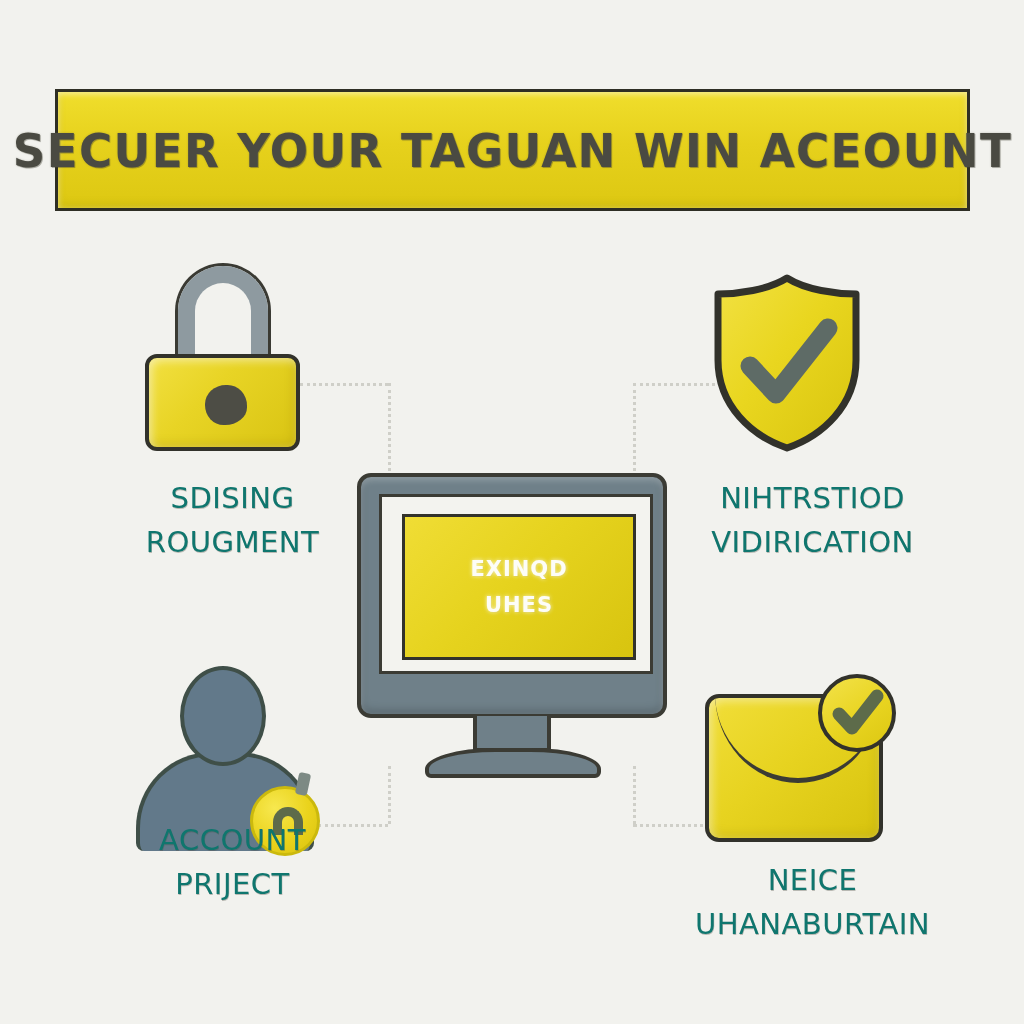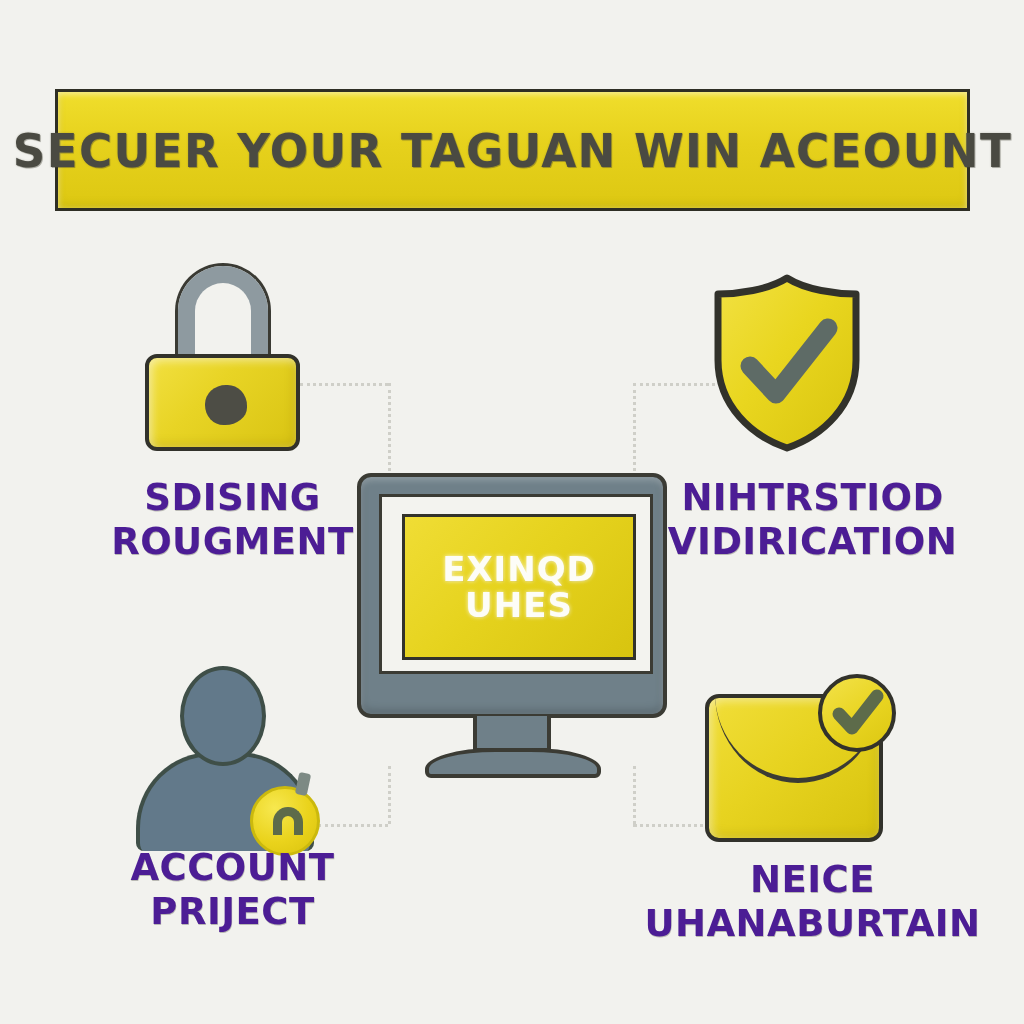--- a/index.html
+++ b/index.html
@@ -52,31 +52,31 @@
     transform: scaleX(0.96);
     text-shadow: 1px 1px 0 rgba(60,60,50,0.35),
                  0 0 2px rgba(90,90,70,0.4);
   }
 
   
   .node-label {
     position: absolute;
     text-align: center;
     font-family: "DejaVu Sans", sans-serif;
-    font-weight: bold;
-    font-size: 37px;
+    font-weight: normal;
+    font-size: 29px;
     line-height: 44px;
     letter-spacing: 0.5px;
-    color: #4c1d95;
+    color: #0f766e;
     white-space: pre-line;
     text-shadow: 0.5px 0.5px 0 rgba(80,80,70,0.35);
   }
   .lbl-tl { left: 60px;  top: 450px; width: 345px; }
   .lbl-tr { left: 625px; top: 450px; width: 375px; }
-  .lbl-bl { left: 60px;  top: 820px; width: 345px; }
+  .lbl-bl { left: 60px;  top: 792px; width: 345px; }
   .lbl-br { left: 620px; top: 832px; width: 385px; }
 
   
   .connector {
     position: absolute;
     pointer-events: none;
   }
   .dot-h {
     position: absolute;
     height: 0;
@@ -188,21 +188,21 @@
     border: 3px solid #32322b;
     box-sizing: border-box;
     display: flex;
     flex-direction: column;
     align-items: center;
     justify-content: center;
   }
   .screen-text {
     font-family: "DejaVu Sans", sans-serif;
     font-weight: bold;
-    font-size: 34px;
+    font-size: 21px;
     line-height: 36px;
     color: #fdfdf7;
     text-align: center;
     letter-spacing: 1px;
     white-space: pre-line;
     text-shadow: 0 0 4px rgba(255,255,255,0.8),
                  1px 1px 0 rgba(200,180,40,0.35);
   }
   .monitor .neck {
     position: absolute;

